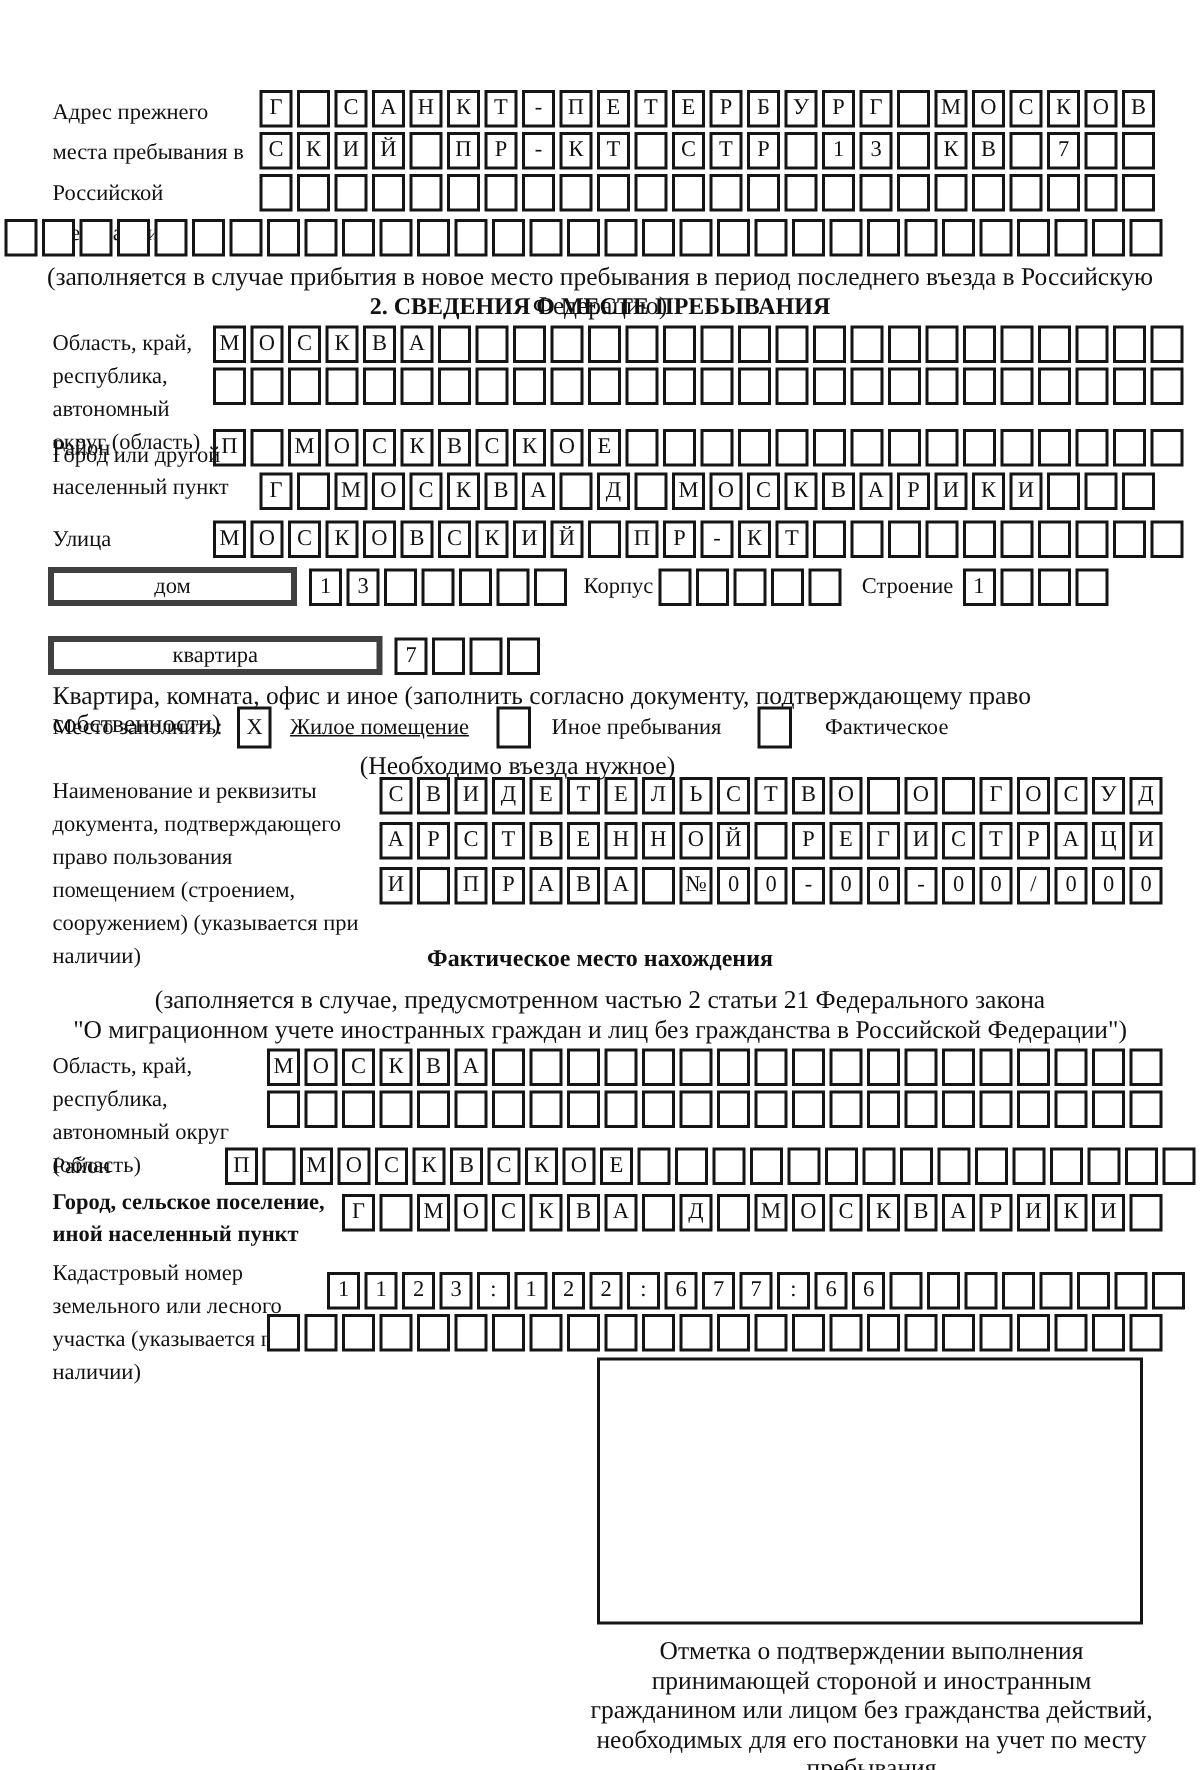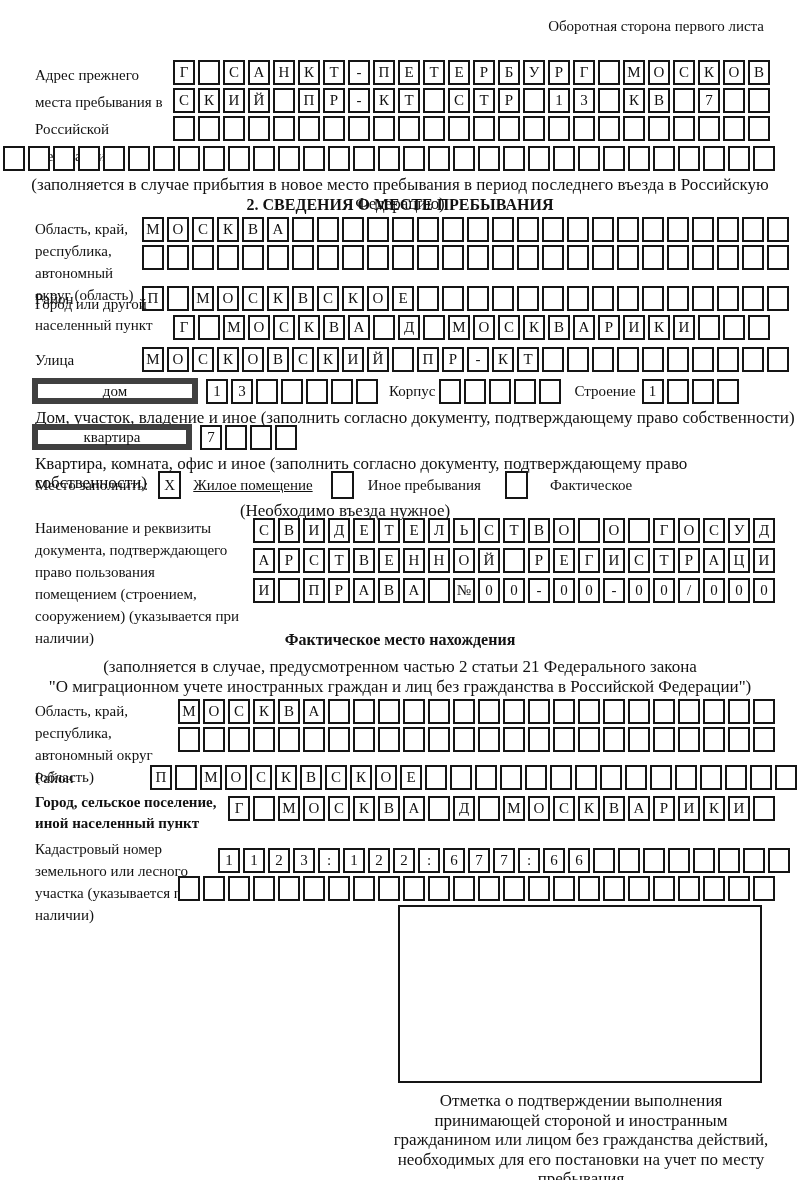--- a/index.html
+++ b/index.html
@@ -12,40 +12,39 @@
   .abs { position:absolute; }
   .lbl { font-size:15px; line-height:21px; color:#111; }
   .cellrow { display:flex; }
   .cell {
     box-sizing:border-box; width:22px; height:25px; margin-right:3px;
     border:2px solid #151515; background:#fff;
     display:flex; align-items:center; justify-content:center;
     font-size:15px; font-family:"Liberation Serif",serif; color:#111;
   }
   .widebox {
-    box-sizing:border-box; height:26px; border:6px solid #404040;
+    box-sizing:border-box; height:26px; border:4px solid #404040;
     display:flex; align-items:center; justify-content:center;
     font-size:15px;
   }
   .checkbox {
     box-sizing:border-box; width:23px; height:28px; border:2px solid #151515;
     display:flex; align-items:center; justify-content:center;
     font-size:15px;
   }
   .caption { font-size:17px; line-height:19px; color:#111; }
   .title { font-size:16px; font-weight:bold; color:#111; }
   .center { width:800px; text-align:center; }
   .stampbox { box-sizing:border-box; border:2px solid #151515; background:#fff; }
 </style>
 </head>
 <body>
 
 <div class="page">
 
-  <div class="abs lbl" style="top:16px; right:36px; font-size:15px;">Оборотная сторона первого листа</div>
 
   <div class="abs lbl" style="top:62px; left:35px; width:142px; line-height:27px;">Адрес прежнего места пребывания в Российской Федерации</div>
   <div class="abs cellrow" style="top:60px; left:173px;">
       <span class="cell">Г</span>
       <span class="cell"></span>
       <span class="cell">С</span>
       <span class="cell">А</span>
       <span class="cell">Н</span>
       <span class="cell">К</span>
       <span class="cell">Т</span>
@@ -322,24 +321,23 @@
         <span class="cell"></span>
       </div>
     <div class="lbl" style="margin-left:10px;">Строение</div>
     <div class="cellrow" style="margin-left:6px;">
         <span class="cell">1</span>
         <span class="cell"></span>
         <span class="cell"></span>
         <span class="cell"></span>
       </div>
   </div>
-  <div class="abs caption" style="top:408px; left:35px;">Дом, участок, владение и иное (заполнить согласно документу, подтверждающему право собственности)</div>
 
   <div class="abs" style="top:424px; left:32px; display:flex; align-items:center;">
-    <div class="widebox" style="width:160px;font-family:Liberation Serif, serif;">квартира</div>
+    <div class="widebox" style="width:223px;font-family:Liberation Serif, serif;">квартира</div>
     <div class="cellrow" style="margin-left:8px;">
         <span class="cell">7</span>
         <span class="cell"></span>
         <span class="cell"></span>
         <span class="cell"></span>
       </div>
   </div>
   <div class="abs caption" style="top:454px; left:35px;">Квартира, комната, офис и иное (заполнить согласно документу, подтверждающему право собственности)</div>
 
   <div class="abs" style="top:471px; left:35px; display:flex; align-items:center;">

